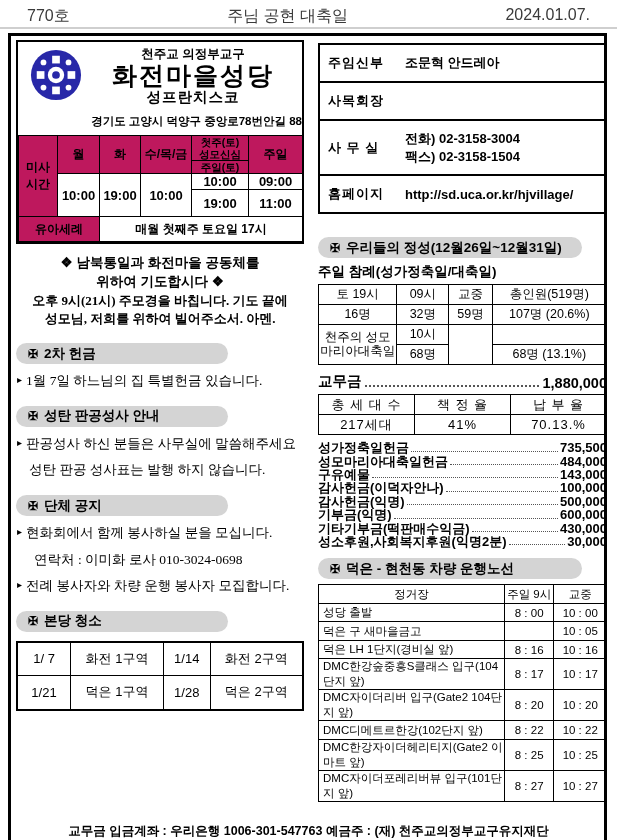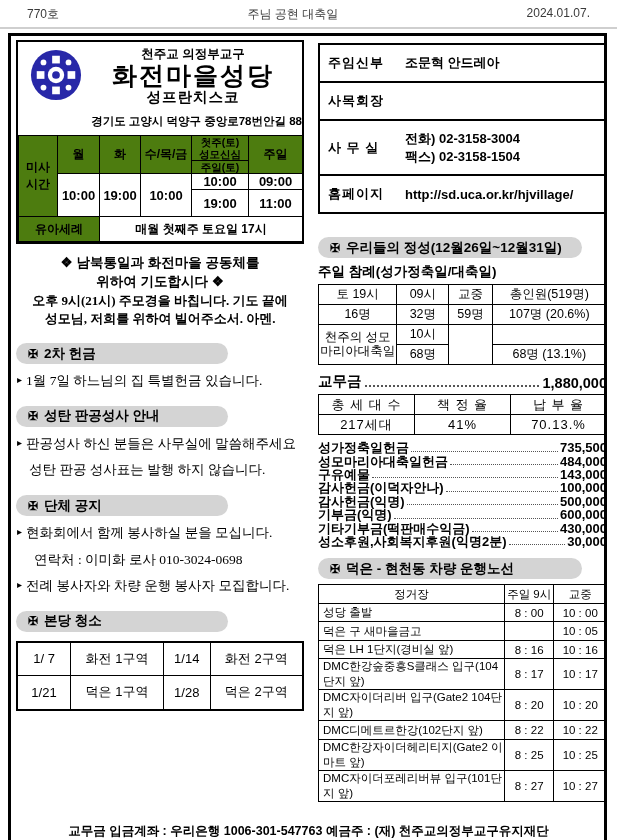--- a/index.html
+++ b/index.html
@@ -2,21 +2,21 @@
 <html><head>
 <meta charset="utf-8">
 <style>
   * { box-sizing: border-box; }
   html,body { margin:0; padding:0; background:#fff; }
   body { width:617px; height:840px; font-family:"Liberation Sans", sans-serif; color:#000; }
   .page { position:relative; width:617px; height:840px; background:#fff; overflow:hidden; }
 
   
   .masthead { position:absolute; top:6px; left:0; width:617px; display:flex; justify-content:space-between;
-              padding:0 27px; font-size:12px; color:#3a3a3a; }
+              padding:0 27px; font-size:16px; color:#3a3a3a; }
   .masthead-rule { position:absolute; top:27px; left:0; width:617px; border-top:2px solid #cfcfcf; }
 
   
   .main { position:absolute; left:8px; top:33px; width:599px; height:812px; border:3px solid #000; overflow:hidden; }
   .colL { position:absolute; left:5px; top:4px; width:288px; }
   .colR { position:absolute; left:298px; top:7px; width:289px;margin-left:9px; }
 
   
   .church-box { border:2px solid #000; }
   .church-head { position:relative; padding:5px 4px 1px 4px; min-height:72px; }
@@ -26,21 +26,21 @@
   .cname   { font-size:25px;  font-weight:bold; letter-spacing:2px; }
   .patron  { font-size:14.5px; font-weight:bold; letter-spacing:1px; }
   .addr { text-align:right; font-size:11.5px; font-weight:bold; padding-bottom:6px; }
 
   table { border-collapse:collapse; }
   td { padding:0; }
 
   .mass { width:100%; table-layout:fixed; font-size:12px; text-align:center; }
   .mass td { border:1px solid #000; font-weight:bold; }
   .mass .tiny { font-size:10.5px; line-height:1.15; }
-  .gray { background:#4d7c0f; }
+  .gray { background:#be185d; }
   .mass .time { font-size:13px; }
 
   
   .contact { width:100%; border:2px solid #000; font-size:13px; }
   .contact td { border-top:2px solid #000; padding:9px 6px 9px 8px; font-weight:bold; }
   .contact tr:first-child td { border-top:none; }
   .contact .lbl { width:78px; letter-spacing:1px; }
   .contact .two-line div { line-height:1.35; }
 
   

